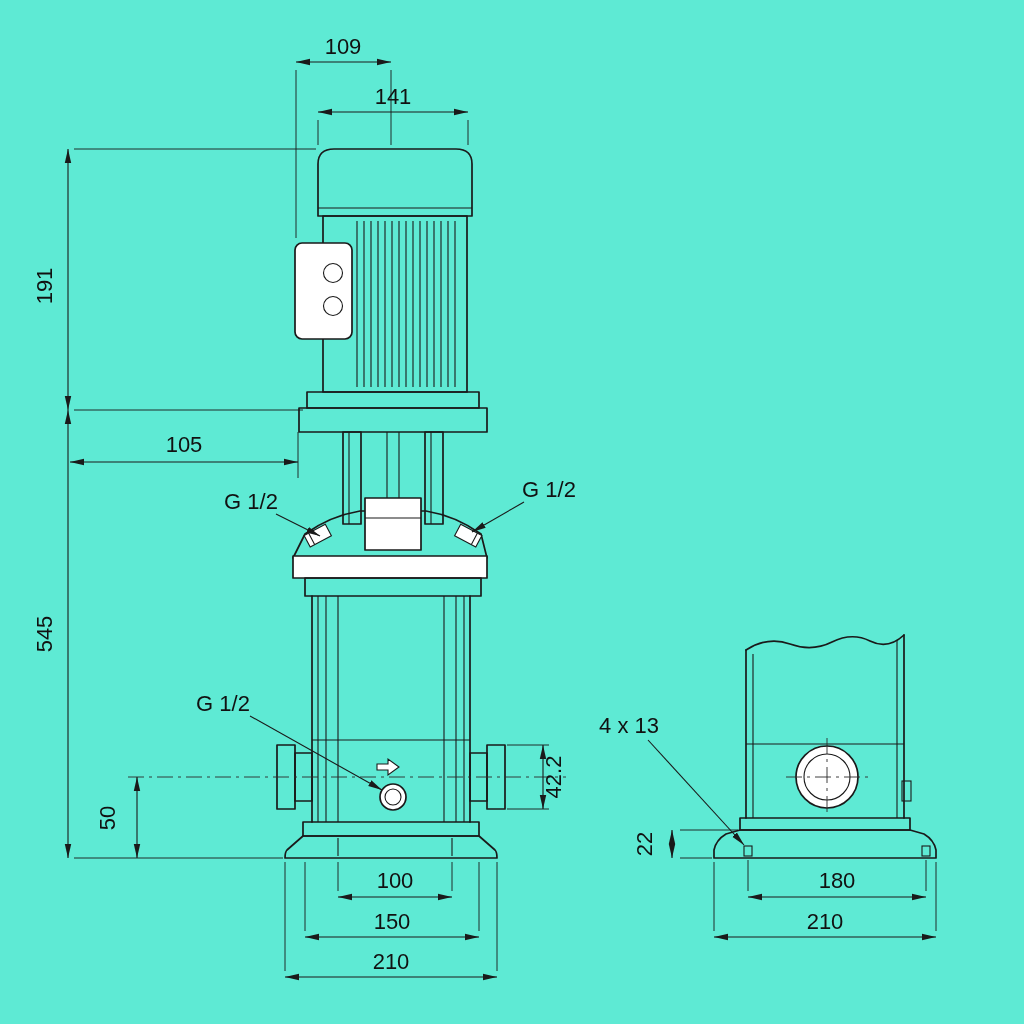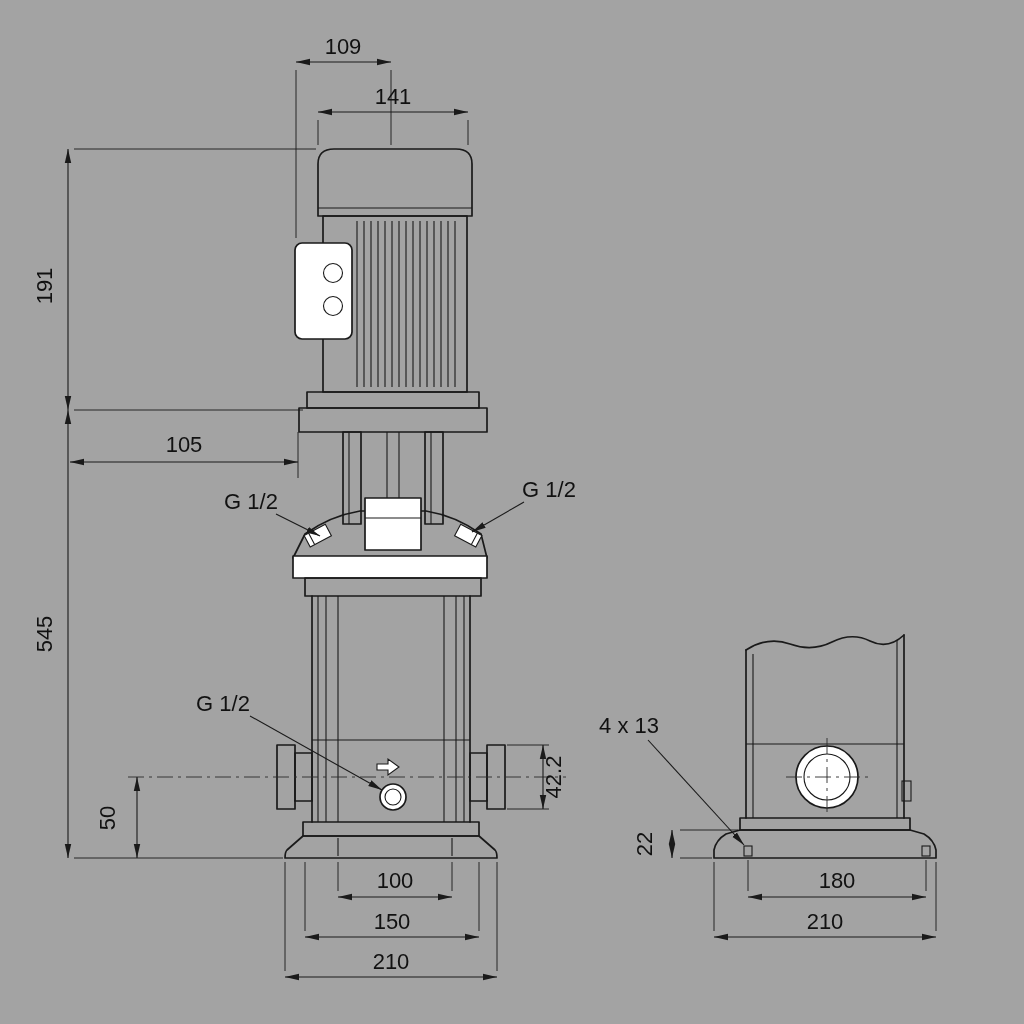--- a/index.html
+++ b/index.html
@@ -1,16 +1,16 @@
 <!DOCTYPE html>
 <html><head>
 <meta charset="utf-8">
 <style>
   html,body{margin:0;padding:0;background:#fff;}
-  #stage{position:relative;width:1024px;height:1024px;background:#a3a3a3;overflow:hidden;
+  #stage{position:relative;width:1024px;height:1024px;background:#5eead4;overflow:hidden;
          font-family:"Liberation Sans", sans-serif;}
   svg{position:absolute;left:0;top:0;}
   .obj{stroke:#1a1a1a;stroke-width:1.7;fill:none;stroke-linejoin:round;stroke-linecap:round;}
   .obj2{stroke:#1a1a1a;stroke-width:1.1;fill:none;}
   .fill-w{fill:#ffffff;}
   .dim{stroke:#1a1a1a;stroke-width:1.1;fill:none;marker-start:url(#arr);marker-end:url(#arr);}
   .ext{stroke:#1a1a1a;stroke-width:0.9;fill:none;}
   .leader{stroke:#1a1a1a;stroke-width:1.1;fill:none;marker-end:url(#arr);}
   .cl{stroke:#2a2a2a;stroke-width:0.9;fill:none;stroke-dasharray:16 5 3 5;}
   text{font-family:"Liberation Sans", sans-serif;font-size:22px;fill:#111;}

